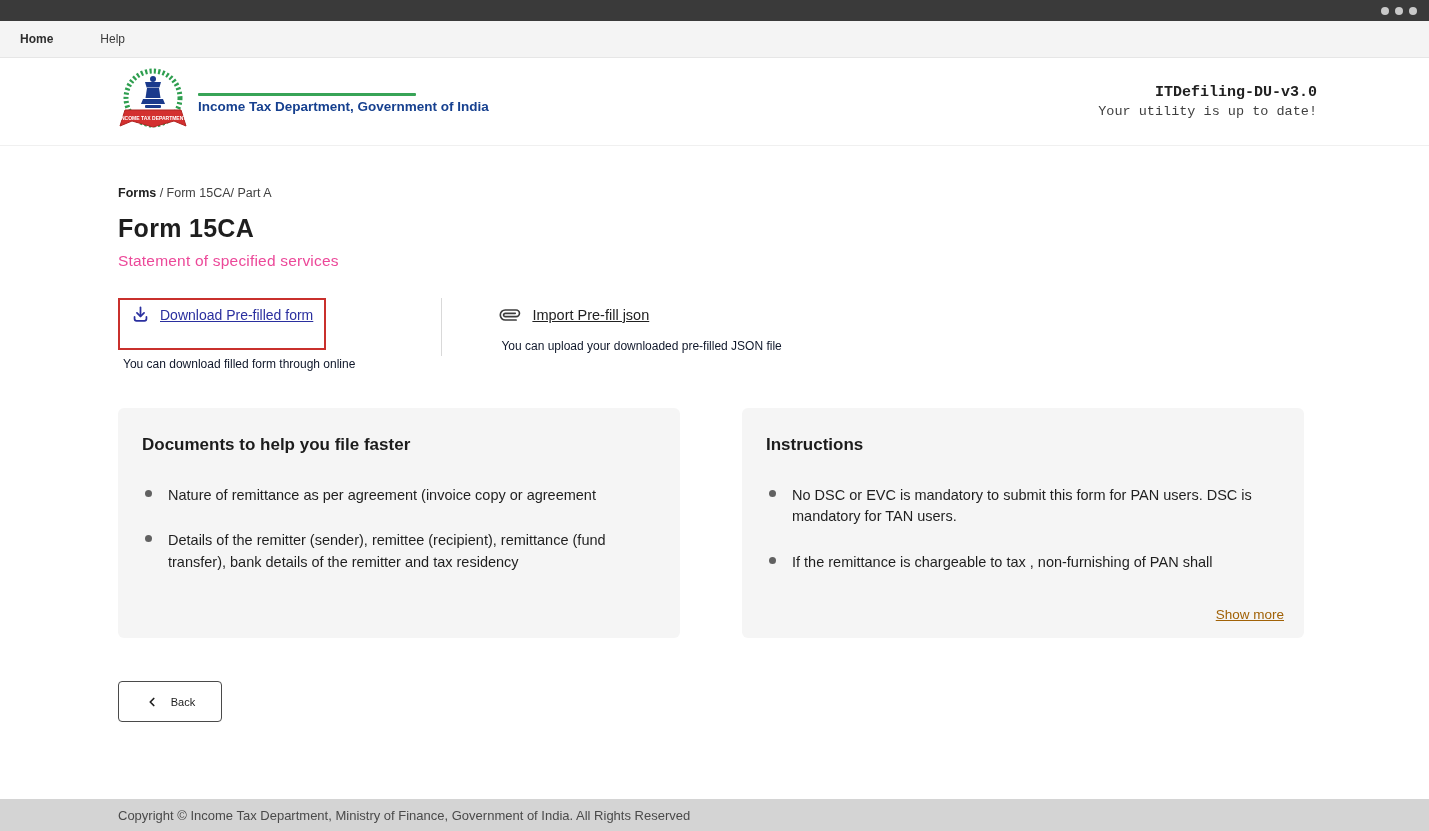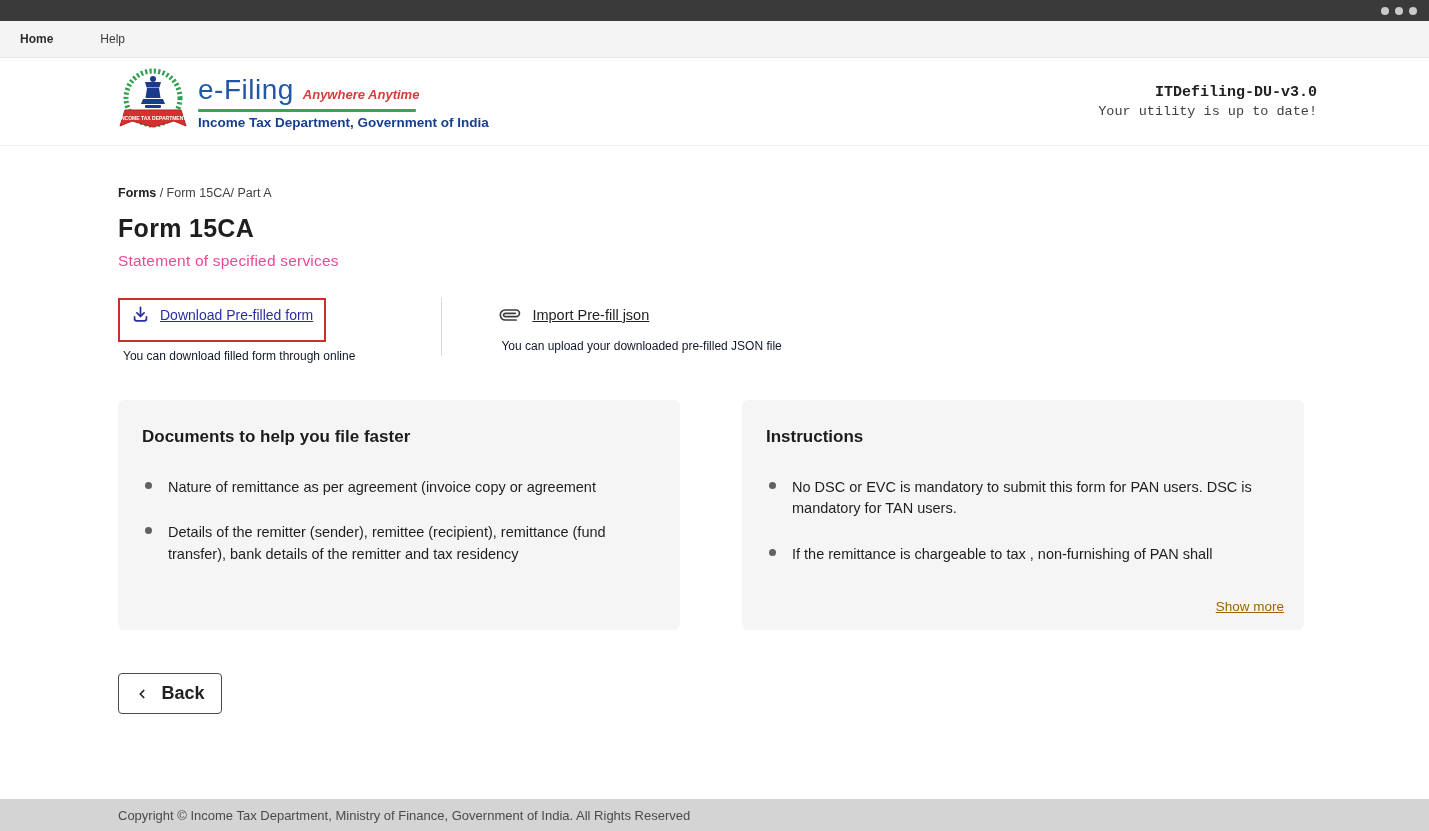--- a/index.html
+++ b/index.html
@@ -115,21 +115,21 @@
   }
 
   
   .actions { margin-top: 28px; display: flex; align-items: flex-start; }
   .action-col {}
   .download-box {
     display: inline-flex;
     align-items: center;
     gap: 10px;
     border: 2px solid #c9302c;
-    padding: 5px 11px 16px 11px;
+    padding: 5px 11px 24px 11px;
     cursor: pointer;
     background: #ffffff;
   }
   .download-label {
     color: #2a2f9f;
     font-size: 14px;
     font-weight: 500;
     text-decoration: underline;
   }
   .action-desc {
@@ -207,21 +207,21 @@
     height: 41px;
     background: #ffffff;
     border: 1px solid #4a4a4a;
     border-radius: 4px;
     display: flex;
     align-items: center;
     justify-content: center;
     gap: 12px;
     cursor: pointer;
   }
-  .back-label { font-size: 18px; font-weight: bold; color: #212121; }
+  .back-label { font-size: 11px; font-weight: normal; color: #212121; }
 
   
   .footer {
     flex: 0 0 auto;
     height: 32px;
     background: #d4d4d4;
     display: flex;
     align-items: center;
     padding-left: 118px;
   }
@@ -256,24 +256,20 @@
           <path d="M27 17 h16 l-1.6 5.5 h-12.8 z"></path>
           <path d="M29 23 h12 l1.5 10 h-15 z"></path>
           <path d="M25 34 h20 l2 5 h-24 z"></path>
           <rect x="27" y="40" width="16" height="3" rx="1"></rect>
         </g>
         <path d="M7 45 L63 45 L68 61 L56 56 L35 62 L14 56 L2 61 Z" fill="#d3302f" stroke="#b02422" stroke-width="1"></path>
         <text x="35" y="55" font-size="5" font-weight="bold" fill="#ffffff" text-anchor="middle">INCOME TAX DEPARTMENT</text>
       </svg>
     </span>
     <div class="brand-text">
-      <div class="brand-row1">
-        <span class="brand-title">e-Filing</span>
-        <span class="brand-tagline">Anywhere Anytime</span>
-      </div>
       <div class="brand-rule"></div>
       <div class="brand-subtitle">Income Tax Department, Government of India</div>
     </div>
   </div>
   <div class="utility-info">
     <div class="utility-name">ITDefiling-DU-v3.0</div>
     <div class="utility-status">Your utility is up to date!</div>
   </div>
 </div>
 

